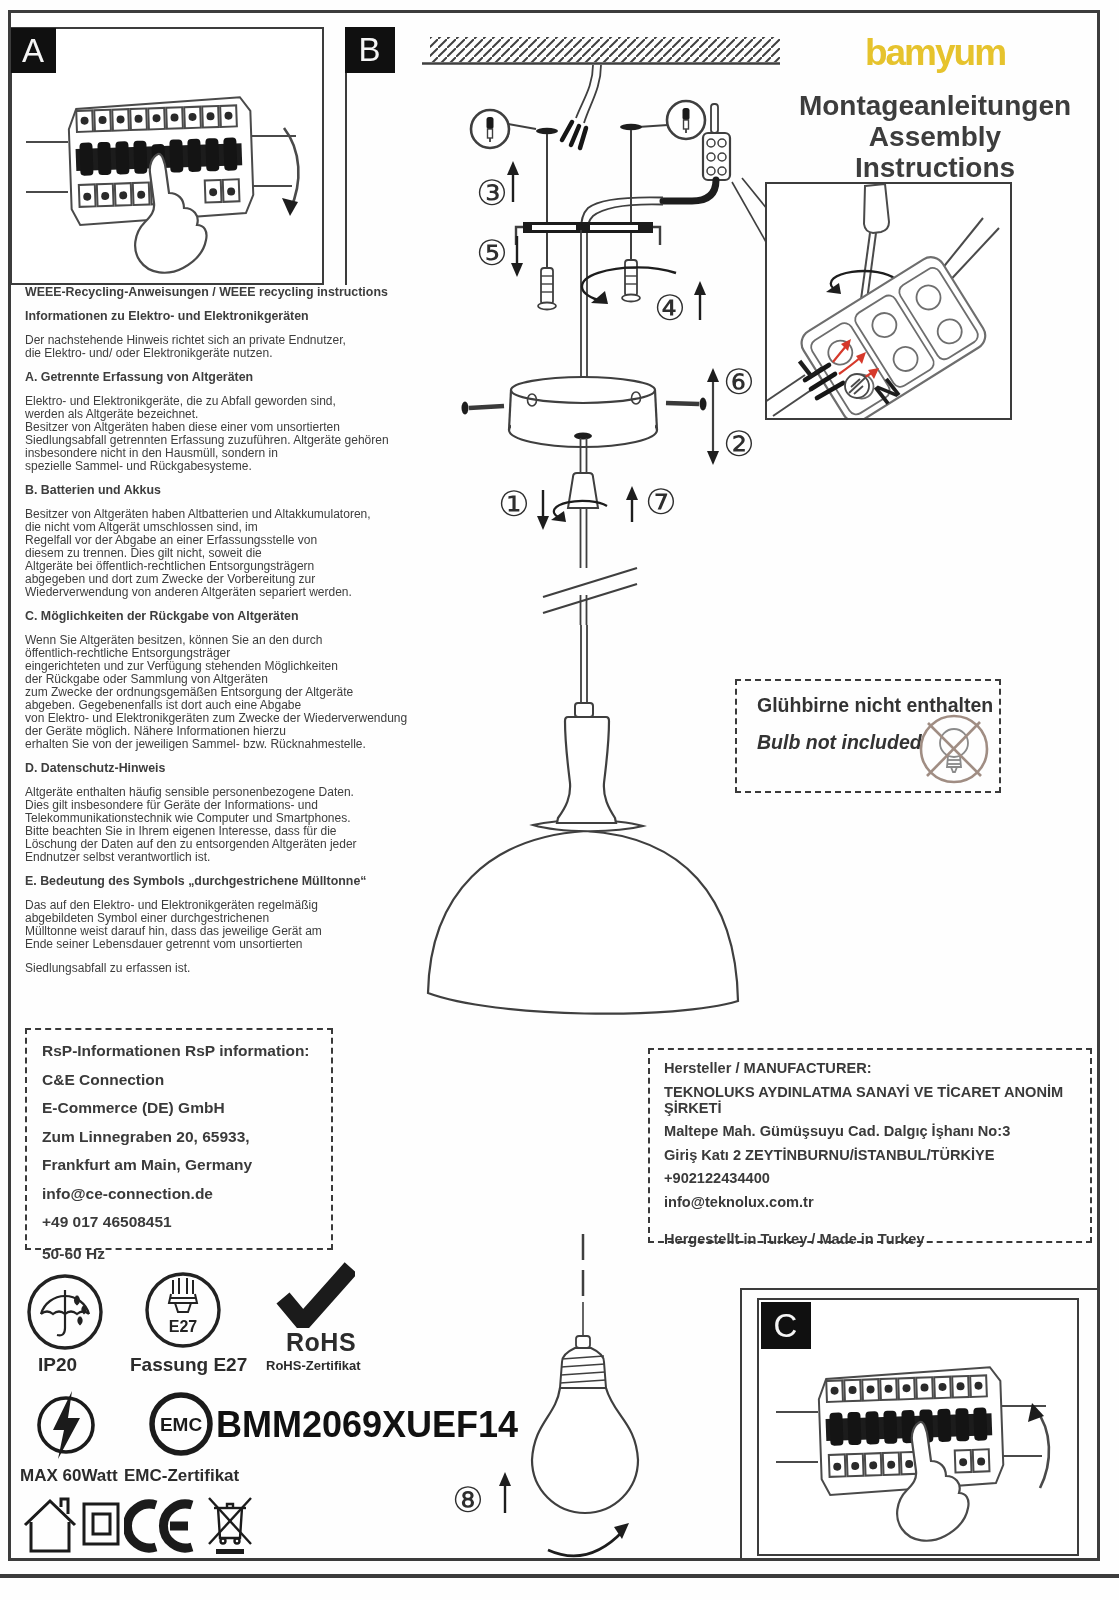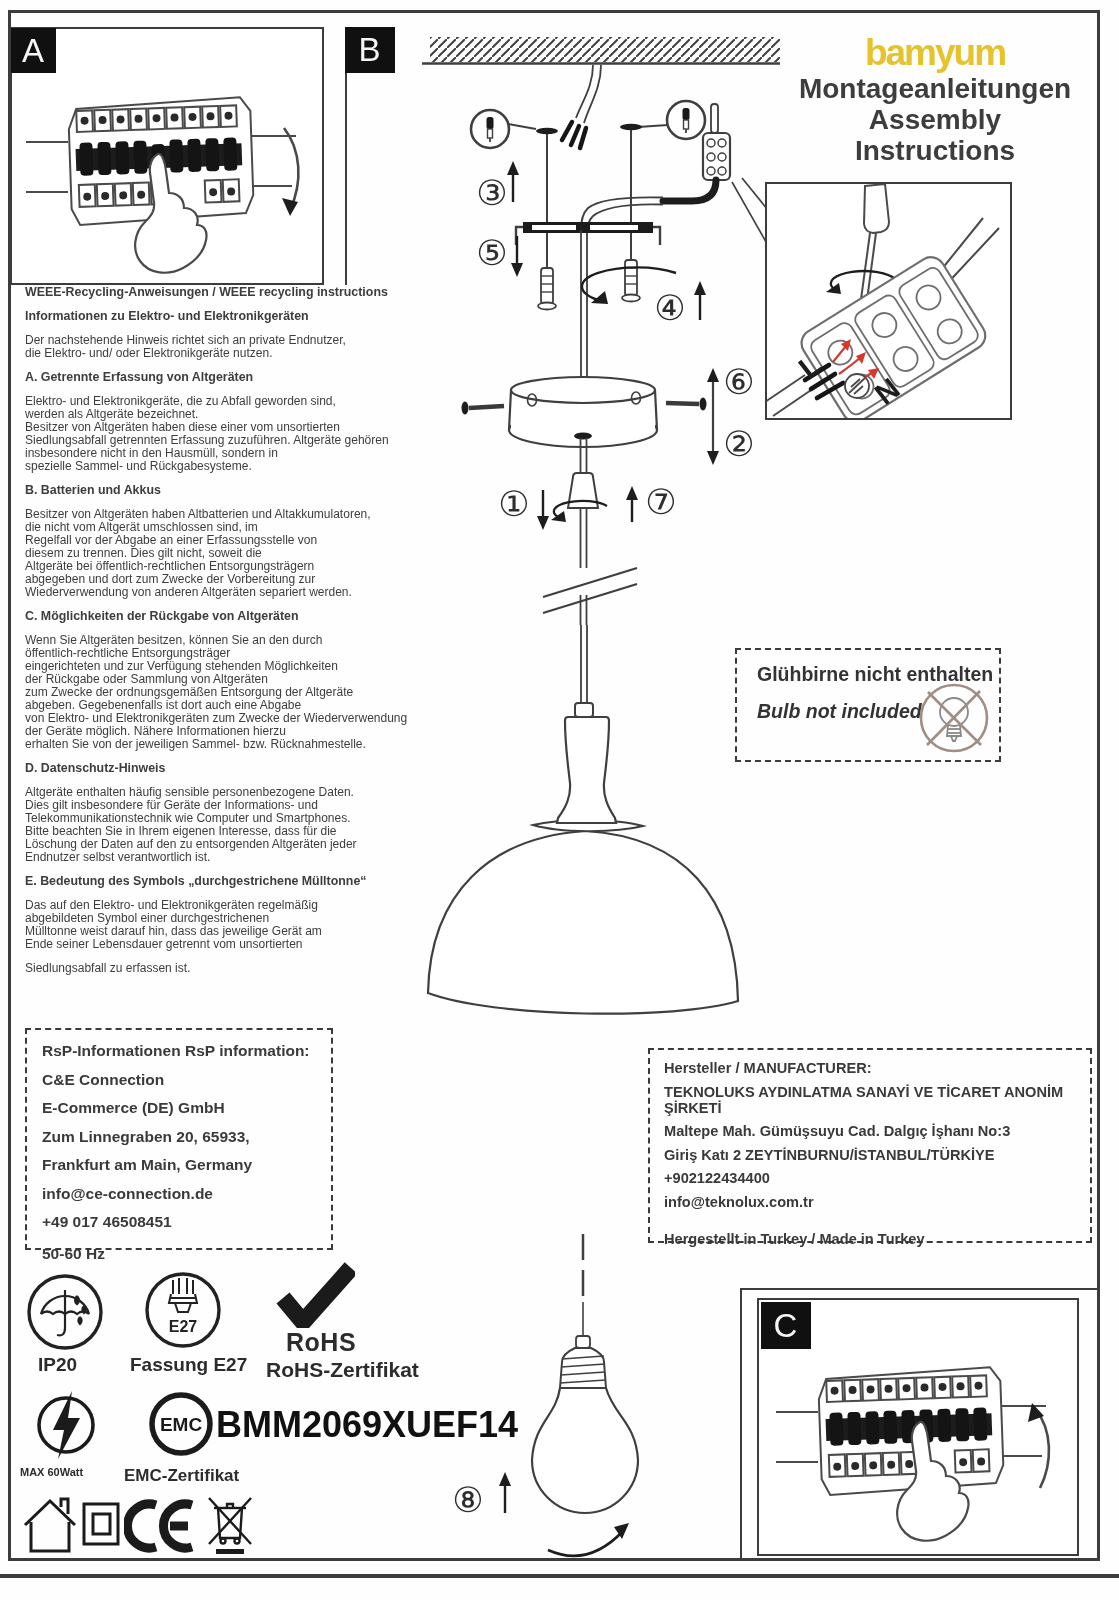--- a/index.html
+++ b/index.html
@@ -12,26 +12,26 @@
              justify-content:center;font-size:33px;font-weight:400;letter-spacing:1px;}
   .dashed-box{position:absolute;border:2.5px dashed #3a3a3a;box-sizing:border-box;background:transparent;}
 
   .weee{position:absolute;left:25px;top:286px;width:388px;font-size:12px;line-height:13px;color:#3d3d3d;}
   .weee .t{font-weight:bold;font-size:12.4px;margin:0 0 11px;}
   .weee h4{font-weight:bold;font-size:12.4px;margin:11px 0 11px;}
   .weee p{margin:0 0 11px;white-space:pre-line;}
 
   .brand-block{position:absolute;left:792px;top:34px;width:286px;text-align:center;}
   .brand-logo{font-size:37px;font-weight:bold;letter-spacing:-2px;color:#e6c32d;line-height:1;}
-  .brand-sub{font-size:28px;font-weight:bold;color:#3d3d3d;line-height:31px;margin-top:2px;}
+  .brand-sub{font-size:28px;font-weight:bold;color:#3d3d3d;line-height:31px;margin-top:19px;}
 
   .stepnum{position:absolute;font-family:"DejaVu Sans",sans-serif;font-size:35px;line-height:1;
            color:#2e2e2e;transform:translate(-50%,-50%);}
 
-  .bulb-note{position:absolute;left:735px;top:648px;width:266px;height:114px;}
+  .bulb-note{position:absolute;left:735px;top:679px;width:266px;height:114px;}
   .bulb-note .l1{position:absolute;left:20px;top:13px;font-size:19.5px;font-weight:bold;color:#333;}
   .bulb-note .l2{position:absolute;left:20px;top:50px;font-size:19.5px;font-weight:bold;color:#333;font-style:italic;}
 
   .infobox-text{font-size:15.5px;font-weight:bold;color:#3a3a3a;}
   .rsp-line{margin:0 0 10.5px;}
   .mfr-line{margin:0 0 7.5px;}
 
   .cert-label{position:absolute;font-weight:bold;color:#2c2c2c;white-space:nowrap;}
   .model-text{position:absolute;font-size:36px;font-weight:bold;color:#111;letter-spacing:0;}
   svg{display:block;}
@@ -503,27 +503,27 @@
       <path d="M32,33 L35,42 H45 L48,33"></path>
     </g>
     <text x="40" y="62" text-anchor="middle" font-family="Liberation Sans, sans-serif" font-weight="bold" font-size="16" fill="#222">E27</text>
   </svg>
   <div class="cert-label" style="left:130px;top:1354px;font-size:19px">Fassung E27</div>
 
   <svg class="abs" style="left:275px;top:1262px" width="80" height="66" viewBox="0 0 80 66">
     <path d="M8,36 L28,60 L76,6" stroke="#1b1b1b" stroke-width="17" fill="none"></path>
   </svg>
   <div class="cert-label" style="left:286px;top:1328px;font-size:25px;letter-spacing:0.5px">RoHS</div>
-  <div class="cert-label" style="left:266px;top:1358px;font-size:21px">RoHS-Zertifikat</div>
+  <div class="cert-label" style="left:266px;top:1358px;font-size:13px">RoHS-Zertifikat</div>
 
   <svg class="abs" style="left:33px;top:1385px" width="66" height="80" viewBox="0 0 66 80">
     <circle cx="33" cy="40" r="27" stroke="#1b1b1b" stroke-width="3.6" fill="none"></circle>
     <polygon points="39,6 20,45 31,45 25,74 47,33 35,33" fill="#1b1b1b"></polygon>
   </svg>
-  <div class="cert-label" style="left:20px;top:1466px;font-size:11px">MAX 60Watt</div>
+  <div class="cert-label" style="left:20px;top:1466px;font-size:17px">MAX 60Watt</div>
 
   <svg class="abs" style="left:148px;top:1391px" width="66" height="66" viewBox="0 0 66 66">
     <circle cx="33" cy="33" r="29" stroke="#1b1b1b" stroke-width="5.5" fill="none"></circle>
     <text x="33" y="40" text-anchor="middle" font-family="Liberation Sans, sans-serif" font-weight="bold" font-size="19" fill="#1b1b1b">EMC</text>
   </svg>
   <div class="cert-label" style="left:124px;top:1466px;font-size:17px">EMC-Zertifikat</div>
   <div class="model-text" style="left:216px;top:1404px">BMM2069XUEF14</div>
 
   <svg class="abs" style="left:20px;top:1493px" width="60" height="64" viewBox="0 0 60 64">
     <g stroke="#1b1b1b" stroke-width="3" fill="none">

